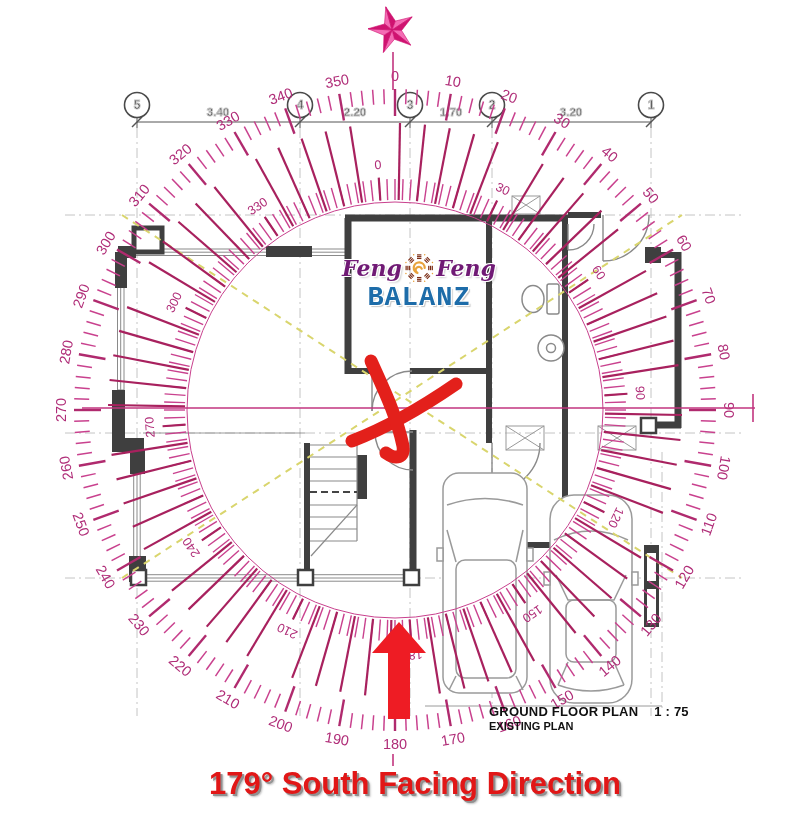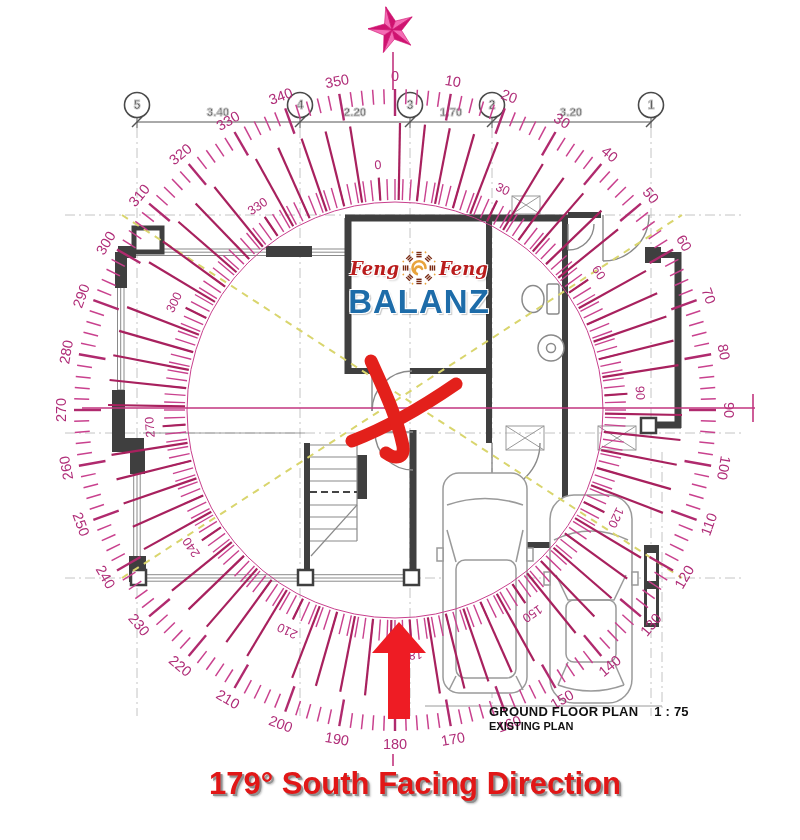--- a/index.html
+++ b/index.html
@@ -4,24 +4,24 @@
 <style>
   html,body{margin:0;padding:0;background:#fff;}
   .stage{position:relative;width:800px;height:840px;background:#ffffff;overflow:hidden;
          font-family:"Liberation Sans",sans-serif;}
   svg text{font-family:"Liberation Sans",sans-serif;}
   .overlay{position:absolute;}
   
   .logo{left:342px;top:250px;width:154px;text-align:center;}
   .logo-line1{display:flex;align-items:center;justify-content:center;gap:2px;}
   .logo-script{font-family:"DejaVu Serif",serif;font-style:italic;font-weight:700;
-      font-size:18px;color:#b91c1c;
+      font-size:22px;color:#701a75;
       text-shadow:-1px -1px 0 #fff,1px -1px 0 #fff,-1px 1px 0 #fff,1px 1px 0 #fff,2px 2px 2px rgba(0,0,0,.18);}
-  .logo-main{margin-top:-3px;font-size:33px;font-weight:800;letter-spacing:1px;color:#1d6ca9;
-      text-shadow:-1px -1px 0 #fff,1px -1px 0 #fff,-1px 1px 0 #fff,1px 1px 0 #fff,2px 2px 1px rgba(30,30,30,.25);}
+  .logo-main{margin-top:-3px;font-size:27px;font-weight:800;letter-spacing:1px;color:#1d6ca9;
+      text-shadow:-1px -1px 0 #fff,1px -1px 0 #fff,-1px 1px 0 #fff,1px 1px 0 #fff,2px 2px 1px rgba(30,30,30,.25);font-family:Liberation Mono, monospace;}
   
   .plancap{left:489px;top:704px;width:230px;color:#101010;}
   .plancap-row1{display:flex;align-items:flex-end;font-size:13px;font-weight:700;letter-spacing:.2px;}
   .plancap-scale{margin-left:16px;}
   .plancap-row2{font-size:11px;font-weight:700;margin-top:1px;}
   
   .title{left:0;top:766px;width:758px;text-align:center;font-size:31px;font-weight:700;
       color:#e11717;letter-spacing:0;
       text-shadow:2px 2px 0 rgba(130,130,130,.8),3px 3px 2px rgba(120,120,120,.45);}
 </style>

